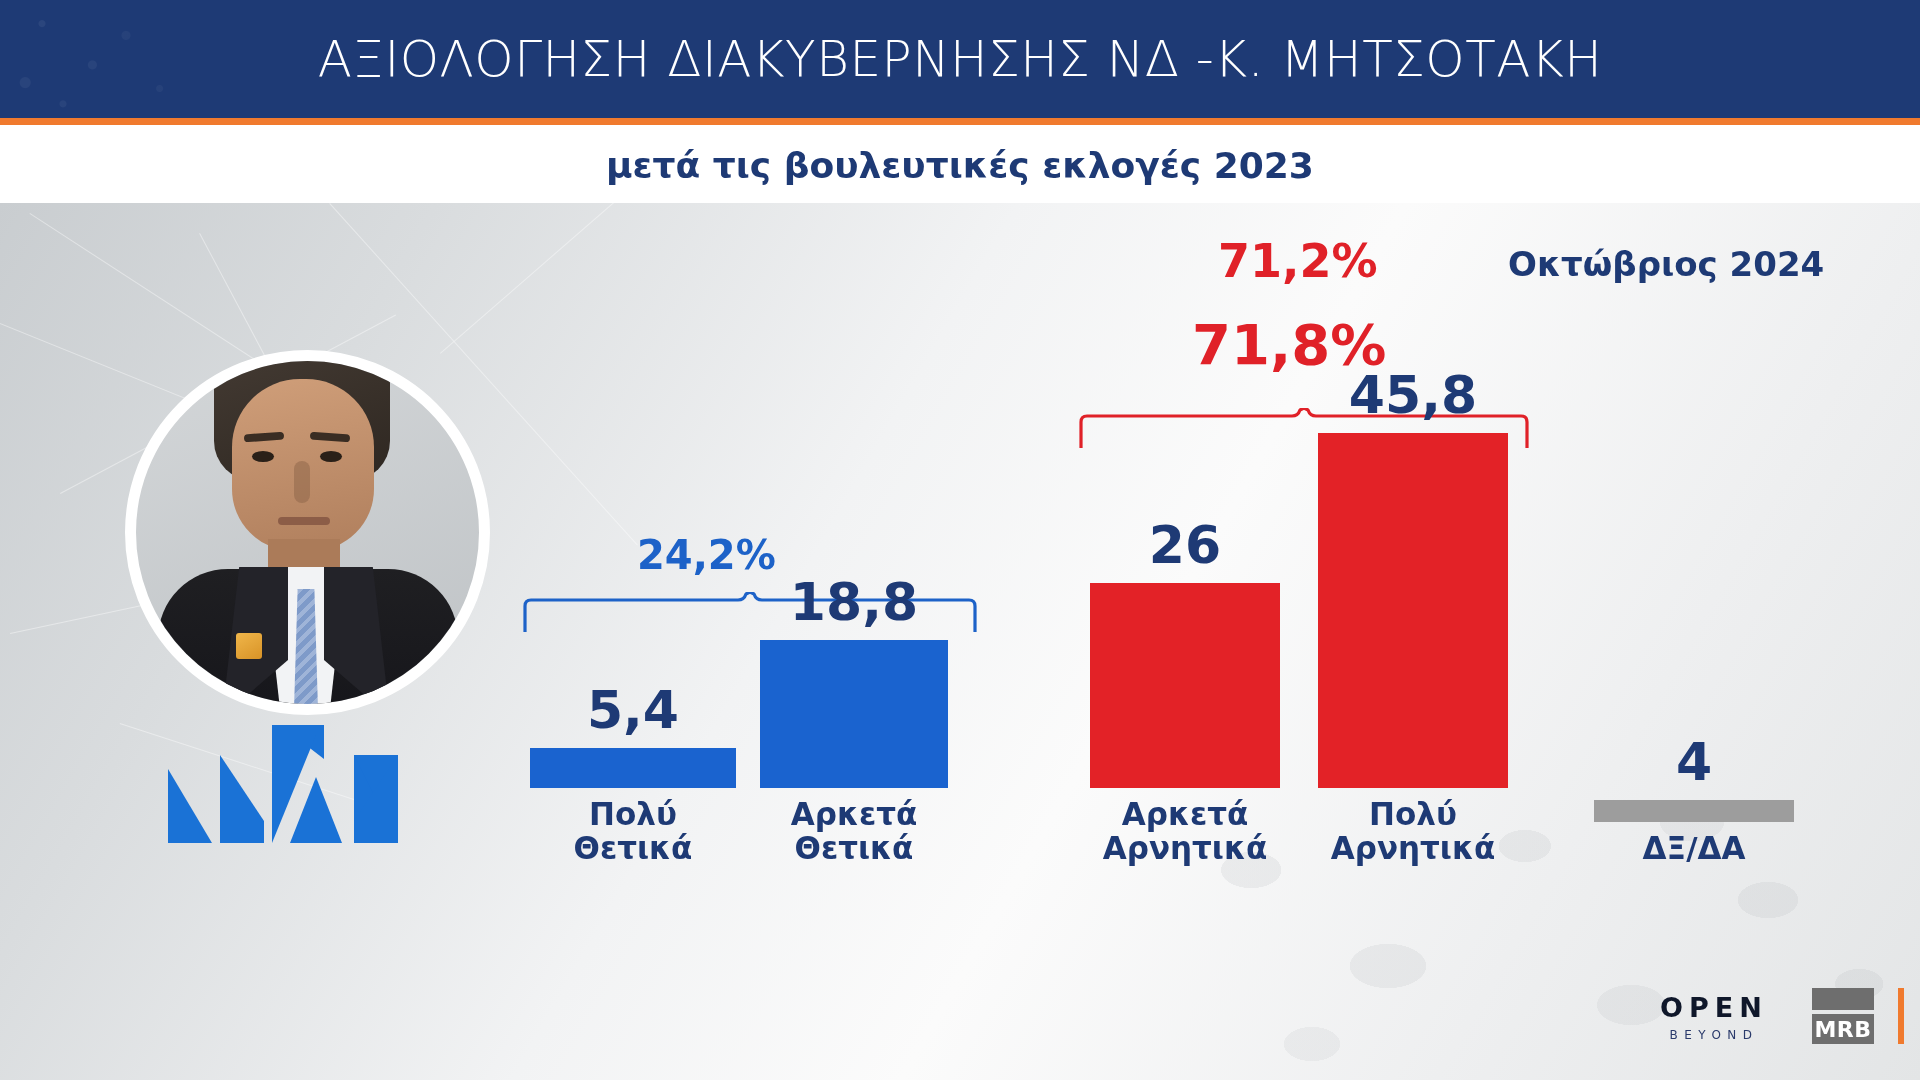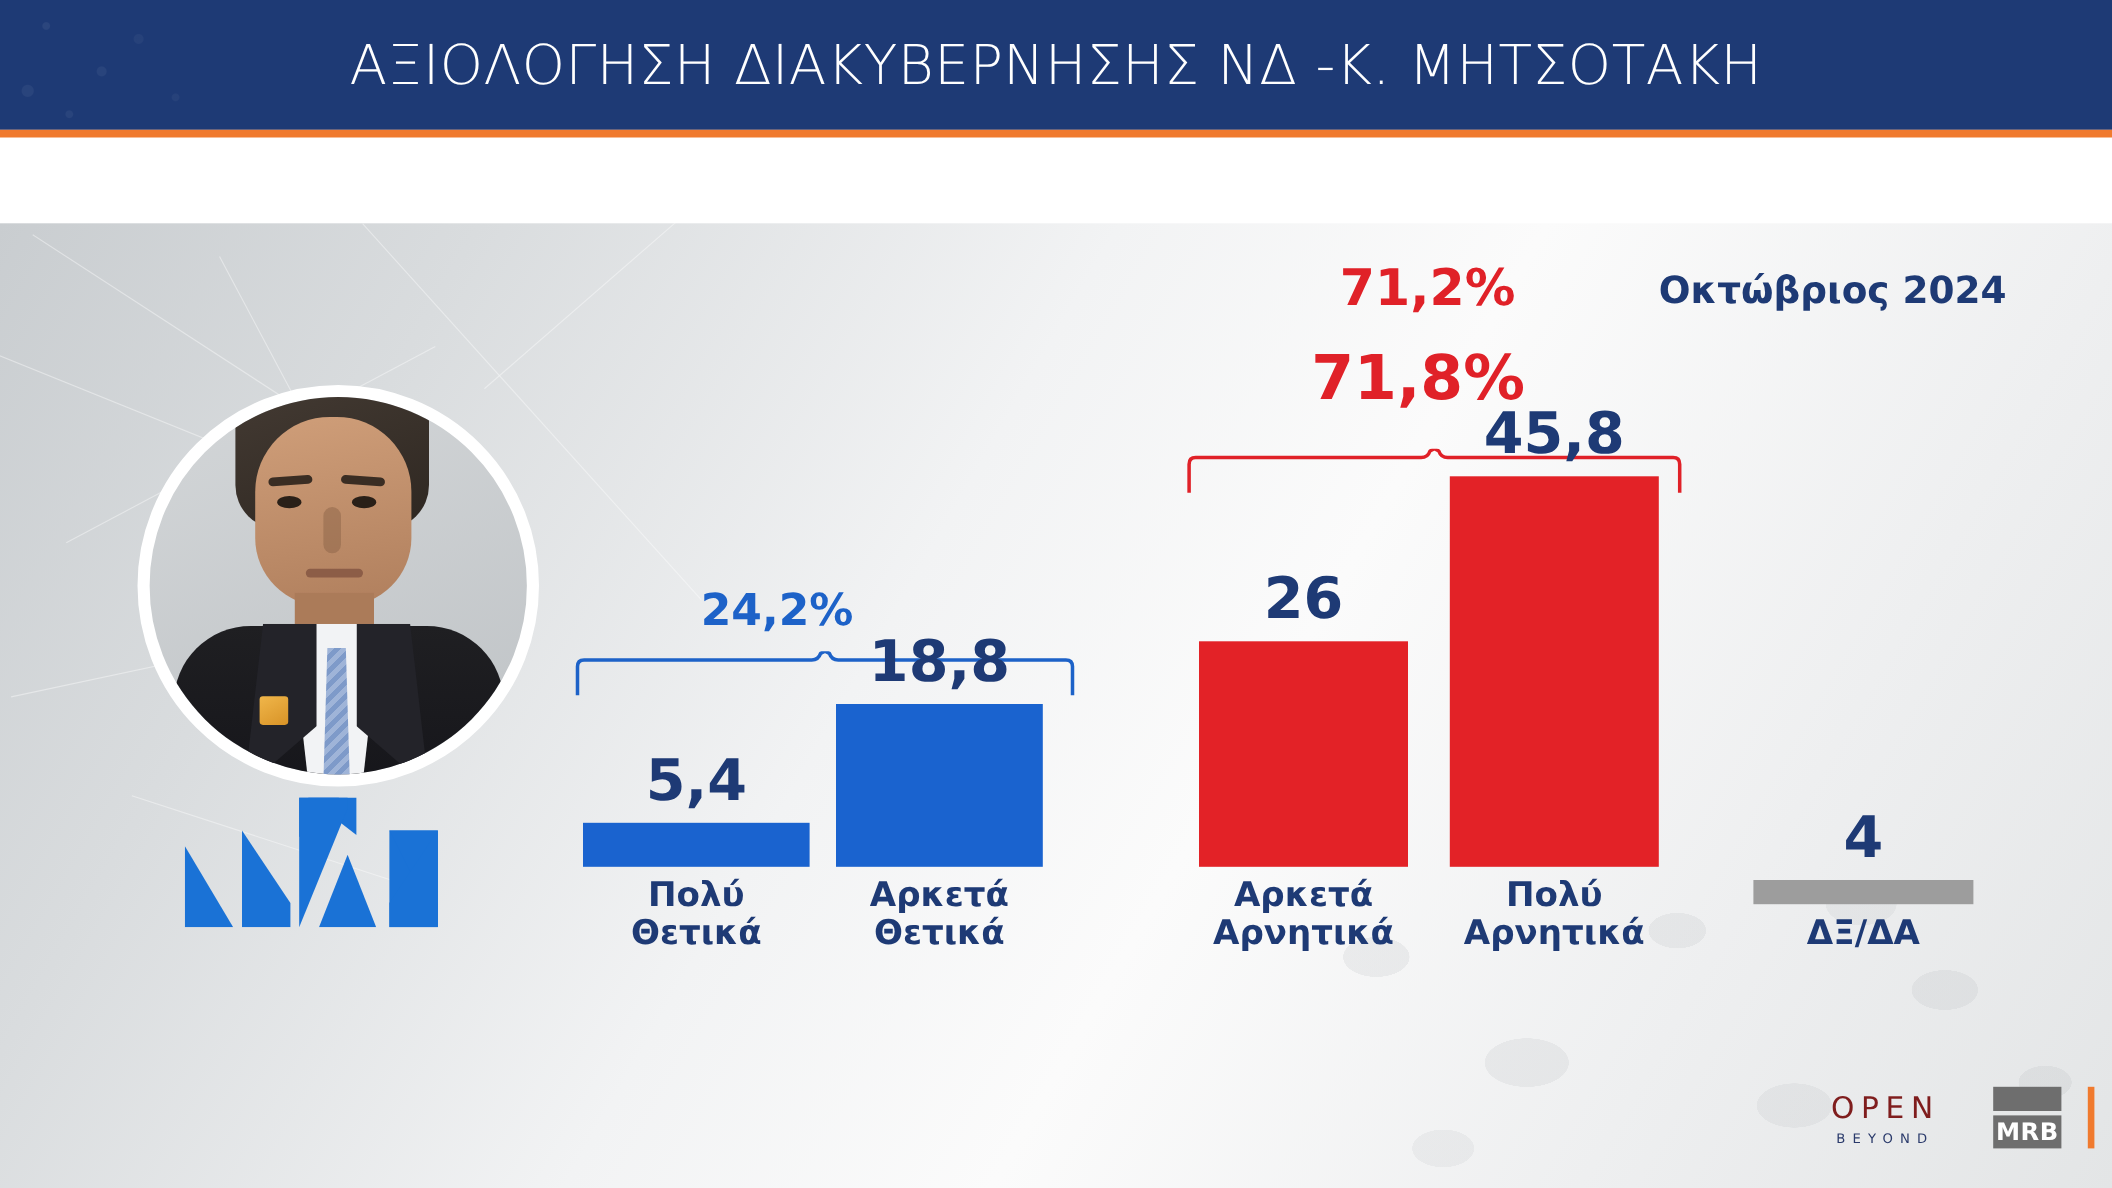--- a/index.html
+++ b/index.html
@@ -212,21 +212,21 @@
   .bracket { position: absolute; }
 
   
   .logos { position: absolute; left: 1648px; top: 988px; width: 272px; height: 78px; }
   .open-logo {
     position: absolute; left: 0; top: 6px;
     width: 132px; text-align: center;
   }
   .open-word {
     display:block;
-    color:#7f1d1d; font-size: 27px; letter-spacing: 6px; font-weight: 400;
+    color:#0f172a; font-size: 27px; letter-spacing: 6px; font-weight: 700;
     line-height: 1;
   }
   .open-sub {
     display:block;
     color:#2a3a6b; font-size: 12px; letter-spacing: 6.5px; font-weight: 400;
     margin-top: 8px; line-height:1;
   }
   .mrb-logo { position:absolute; left: 164px; top: 0; width: 62px; height: 56px; }
   .mrb-top { width:62px; height:22px; background:#6e6e6e; }
   .mrb-bot {
@@ -240,20 +240,21 @@
   }
 </style>
 </head>
 <body>
 
 <div id="stage">
 
   <div class="header-band"></div>
   <div class="header-title">ΑΞΙΟΛΟΓΗΣΗ ΔΙΑΚΥΒΕΡΝΗΣΗΣ ΝΔ -Κ. ΜΗΤΣΟΤΑΚΗ</div>
   <div class="accent-rule"></div>
+  <div class="subtitle">μετά τις βουλευτικές εκλογές 2023</div>
 
   <div class="panel">
     <div class="streaks">
       <div class="streak" style="left:30px;  top:10px;  width:520px; transform:rotate(33deg);"></div>
       <div class="streak" style="left:0px;   top:120px; width:430px; transform:rotate(22deg);"></div>
       <div class="streak" style="left:60px;  top:290px; width:380px; transform:rotate(-28deg);"></div>
       <div class="streak" style="left:200px; top:30px;  width:300px; transform:rotate(62deg);"></div>
       <div class="streak" style="left:330px; top:0px;   width:460px; transform:rotate(48deg);"></div>
       <div class="streak" style="left:10px;  top:430px; width:330px; transform:rotate(-12deg);"></div>
       <div class="streak" style="left:120px; top:520px; width:280px; transform:rotate(18deg);"></div>

